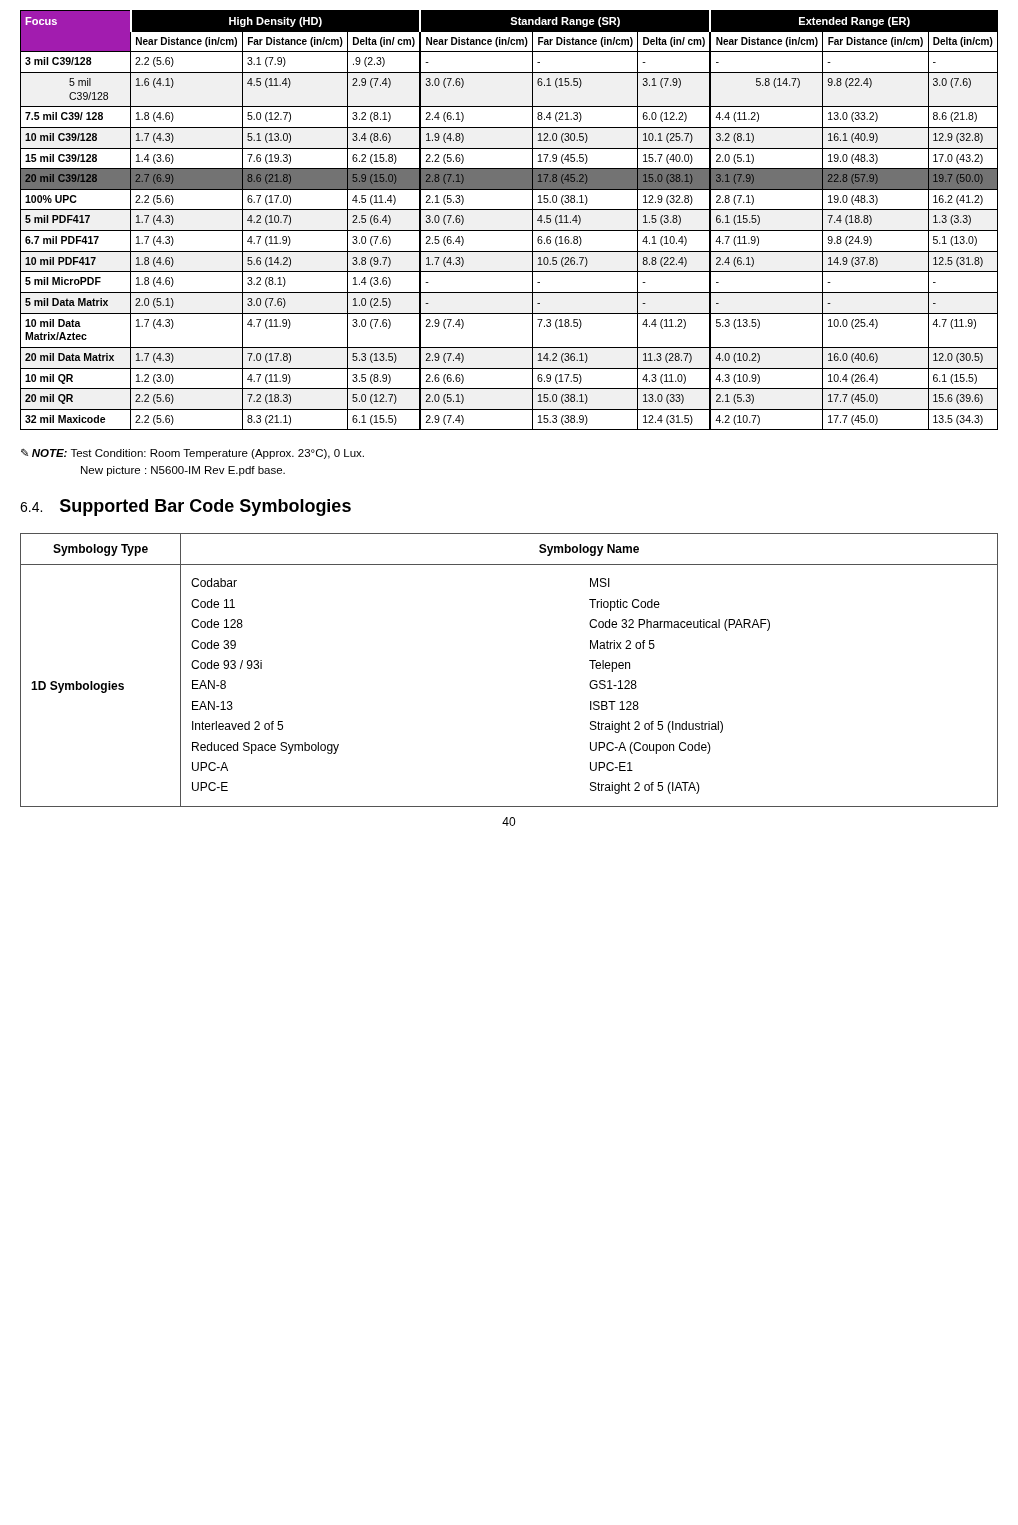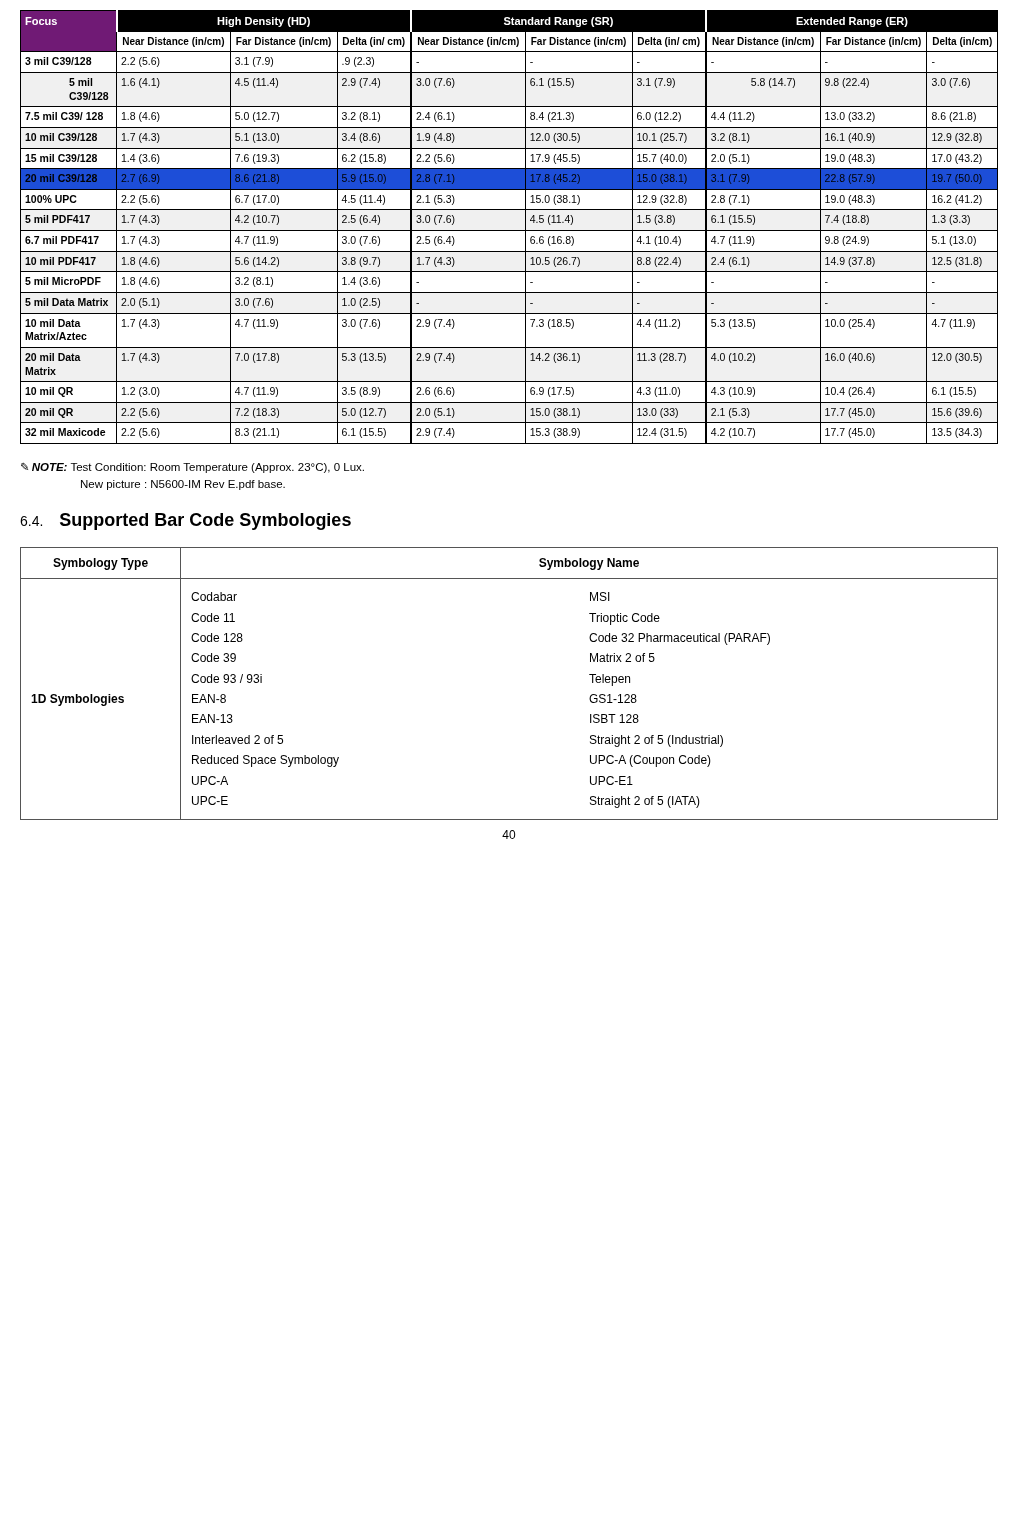--- a/index.html
+++ b/index.html
@@ -99,21 +99,21 @@
       display: flex;
       align-items: baseline;
     }
   </style>
 </head>
 <body>
 
 <table class="main-table">
   <thead>
     <tr>
-      <th rowspan="2" style="background:#701a75;color:#fff;font-weight:bold;width:96px;">Focus</th>
+      <th rowspan="2" style="background:#a21caf;color:#fff;font-weight:bold;width:110px;">Focus</th>
       <th colspan="3" style="background:#000;color:#fff;font-weight:bold;text-align:center;border-left:2px solid #fff;">High Density (HD)</th>
       <th colspan="3" style="background:#000;color:#fff;font-weight:bold;text-align:center;border-left:2px solid #fff;">Standard Range (SR)</th>
       <th colspan="3" style="background:#000;color:#fff;font-weight:bold;text-align:center;border-left:2px solid #fff;">Extended Range (ER)</th>
     </tr>
     <tr>
       <th style="font-weight:bold;font-size:10px;">Near Distance (in/cm)</th>
       <th style="font-weight:bold;font-size:10px;">Far Distance (in/cm)</th>
       <th style="font-weight:bold;font-size:10px;">Delta (in/ cm)</th>
       <th style="font-weight:bold;font-size:10px;border-left:2px solid #000;">Near Distance (in/cm)</th>
       <th style="font-weight:bold;font-size:10px;">Far Distance (in/cm)</th>
@@ -130,21 +130,21 @@
         <td>3.1 (7.9)</td>
         <td>.9 (2.3)</td>
         <td style="border-left: 2px solid rgb(0, 0, 0);">-</td>
         <td>-</td>
         <td>-</td>
         <td style="border-left: 2px solid rgb(0, 0, 0);">-</td>
         <td>-</td>
         <td>-</td>
       </tr>
       <tr style="background: rgb(240, 240, 240);">
-        <td style="font-weight: bold; padding-left: 48px;">5 mil C39/128</td>
+        <td style="font-weight: normal; padding-left: 48px;">5 mil C39/128</td>
         <td>1.6 (4.1)</td>
         <td>4.5 (11.4)</td>
         <td>2.9 (7.4)</td>
         <td style="border-left: 2px solid rgb(0, 0, 0);">3.0 (7.6)</td>
         <td>6.1 (15.5)</td>
         <td>3.1 (7.9)</td>
         <td style="border-left: 2px solid rgb(0, 0, 0); padding-left: 44px;">5.8 (14.7)</td>
         <td>9.8 (22.4)</td>
         <td>3.0 (7.6)</td>
       </tr>
@@ -177,21 +177,21 @@
         <td>1.4 (3.6)</td>
         <td>7.6 (19.3)</td>
         <td>6.2 (15.8)</td>
         <td style="border-left: 2px solid rgb(0, 0, 0);">2.2 (5.6)</td>
         <td>17.9 (45.5)</td>
         <td>15.7 (40.0)</td>
         <td style="border-left: 2px solid rgb(0, 0, 0);">2.0 (5.1)</td>
         <td>19.0 (48.3)</td>
         <td>17.0 (43.2)</td>
       </tr>
-      <tr style="background: #1d4ed8;">
+      <tr style="background: #737373;">
         <td style="font-weight: bold;">20 mil C39/128</td>
         <td>2.7 (6.9)</td>
         <td>8.6 (21.8)</td>
         <td>5.9 (15.0)</td>
         <td style="border-left: 2px solid rgb(0, 0, 0);">2.8 (7.1)</td>
         <td>17.8 (45.2)</td>
         <td>15.0 (38.1)</td>
         <td style="border-left: 2px solid rgb(0, 0, 0);">3.1 (7.9)</td>
         <td>22.8 (57.9)</td>
         <td>19.7 (50.0)</td>

